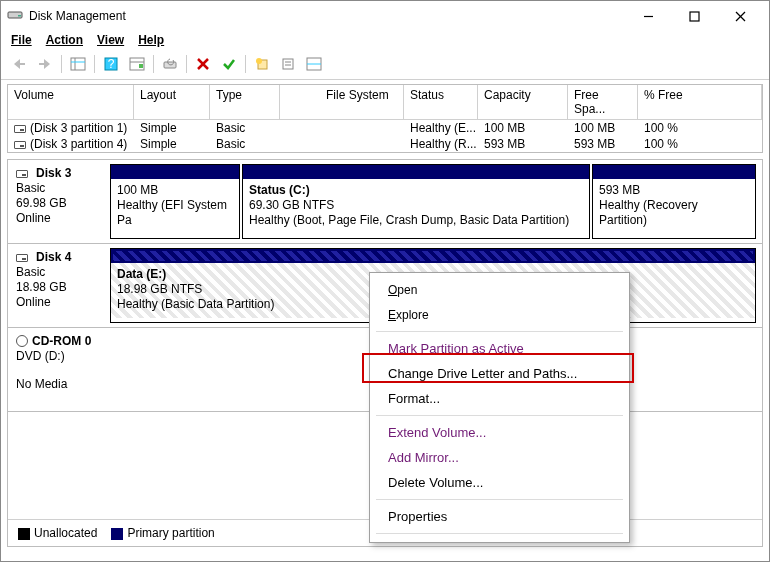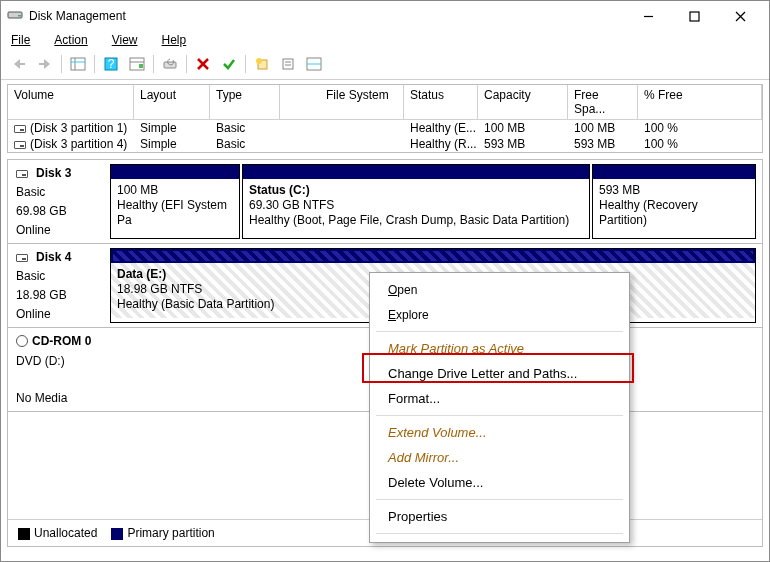--- a/index.html
+++ b/index.html
@@ -7,21 +7,21 @@
 
 
 .titlebar { display: flex; align-items: center; height: 30px; padding: 0 6px; }
 .titlebar .app-icon svg { width: 16px; height: 16px; }
 .titlebar .title { margin-left: 6px; font-size: 12px; }
 .titlebar .spacer { flex: 1; }
 .titlebar .winbtn { width: 46px; height: 30px; display: flex; align-items: center; justify-content: center; }
 .titlebar .winbtn svg { stroke: #000; fill: none; }
 
 
-.menubar { display: flex; gap: 24px; padding: 2px 10px 4px; }
+.menubar { display: flex; gap: 14px; padding: 2px 10px 4px; font-weight: bold; }
 .menubar .menu-item { text-decoration: underline; text-decoration-color: transparent; }
 .menubar .menu-item .underline { text-decoration: underline; }
 
 
 .toolbar { display: flex; align-items: center; gap: 2px; padding: 2px 6px 4px; border-bottom: 1px solid #d0d0d0; }
 .toolbar .tb { width: 24px; height: 22px; display: flex; align-items: center; justify-content: center; border: 1px solid transparent; }
 .toolbar .sep { width: 1px; height: 18px; background: #ccc; margin: 0 2px; }
 
 
 .panel { margin: 4px 6px 0; border: 1px solid #bdbdbd; }
@@ -31,38 +31,38 @@
 .vol-row { display: flex; }
 .vol-row .cell { padding: 1px 6px; font-size: 12px; white-space: nowrap; overflow: hidden; }
 .drive-icon { display:inline-block; width:12px; height:8px; border:1px solid #555; border-radius:1px; position:relative; top:1px; margin-right:4px; }
 .drive-icon:before { content:""; position:absolute; width:4px; height:2px; background:#555; right:1px; bottom:1px; }
 
 .c-vol { width: 126px; } .c-lay { width: 76px; } .c-typ { width: 70px; } .c-fs { width: 84px; margin-left: 40px; } .c-sta { width: 74px; } .c-cap { width: 90px; } .c-fre { width: 70px; } .c-pct { flex:1; }
 
 
 .graphical { margin: 6px 6px 0; border: 1px solid #bdbdbd; height: 388px; position: relative; background:#fff; }
 .disk-row { display: flex; border-bottom: 1px solid #bdbdbd; }
-.disk-label { width: 102px; padding: 6px 8px; background: #fff; display: flex; flex-direction: column; gap: 1px; font-size: 12px; justify-content: space-between; }
+.disk-label { width: 102px; padding: 6px 8px; background: #fff; display: flex; flex-direction: column; gap: 1px; font-size: 12px; }
 .disk-label .dname { display:flex; align-items:center; gap:4px; font-weight:bold; }
 .disk-partitions { flex: 1; display: flex; padding: 4px 4px 4px 0; gap: 0; }
 .part { border: 1px solid #000; margin-right: 2px; display:flex; flex-direction:column; }
 .part .stripe { height: 14px; background: #00006b; }
 .part .pbody { padding: 4px 6px 6px; font-size: 12px; line-height: 1.25; }
 .part .pbody .pn { font-weight: normal; }
 .part.selected .pbody { background: repeating-linear-gradient(45deg, #ffffff, #ffffff 4px, #e8e8e8 4px, #e8e8e8 8px); }
 .part.selected .stripe { outline: 2px solid #00006b; outline-offset:-2px; background: repeating-linear-gradient(45deg, #00006b, #00006b 4px, #2020a0 4px, #2020a0 8px); }
 
 .legend { position:absolute; left:0; right:0; bottom:0; padding: 6px 10px; display:flex; gap:14px; align-items:center; border-top:1px solid #d0d0d0; background:#fff; font-size:12px; }
 .legend .sw { width:12px; height:12px; display:inline-block; margin-right:4px; vertical-align:middle; }
 .legend .sw.black { background:#000; } .legend .sw.blue { background:#00006b; }
 
 
 .context { position:absolute; width:261px; background:#fff; border:1px solid #a0a0a0; box-shadow: 3px 3px 6px rgba(0,0,0,.25); padding: 4px 0; }
 .context .mi { padding: 5px 18px; font-size: 13px; }
-.context .mi.disabled { color:#a16207;font-style:italic; }
+.context .mi.disabled { color:#701a75; }
 .context .mi .ul { text-decoration: underline; }
 .context hr { border:none; border-top:1px solid #dcdcdc; margin:4px 6px; }
 .context .highlight { position:absolute; border:2px solid #c00; pointer-events:none; }
 
 </style>
 </head>
 <body>
 
 <div class="titlebar">
   <span class="app-icon">

